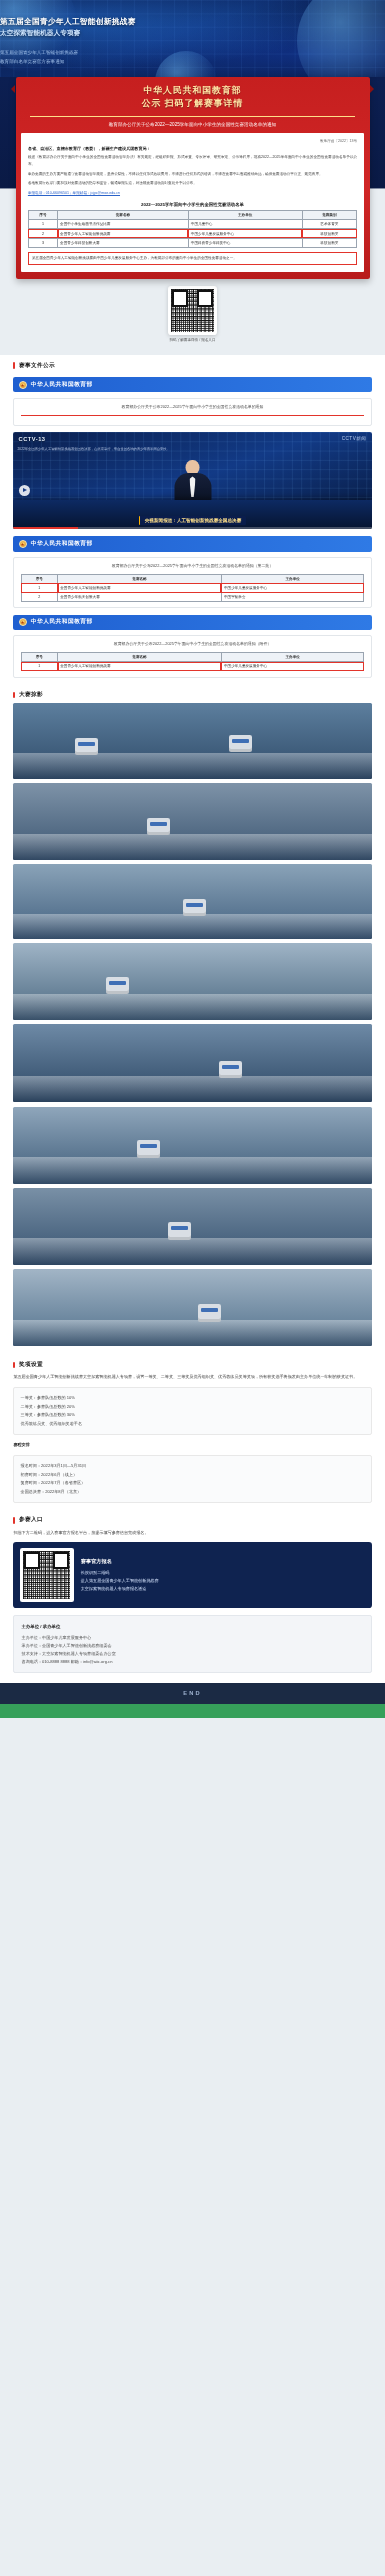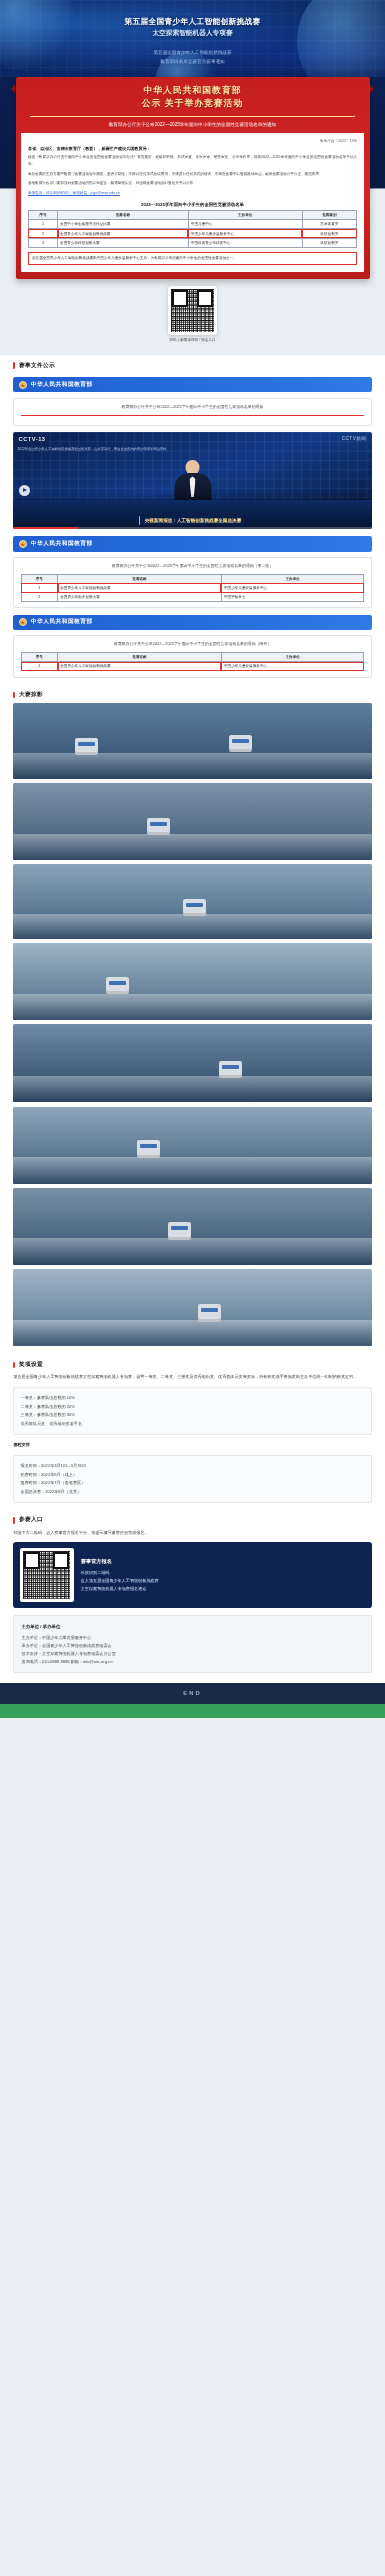--- a/index.html
+++ b/index.html
@@ -33,21 +33,21 @@
   .hero .orb {
     position:absolute; border-radius:50%;
     background: radial-gradient(circle at 35% 35%, rgba(120,200,255,.45), rgba(20,70,180,.05) 70%);
     filter: blur(0.5px);
   }
   .hero .orb.a { width:98px; height:98px; left:-20.6px; top:-26px; }
   .hero .orb.b { width:124px; height:124px; right:-36px; top:-20.6px; }
   .hero .orb.c { width:62px; height:62px; left:155px; bottom:-36px; }
   .hero-text {
     position:absolute; left:0; right:0; top:15.5px;
-    text-align:center; color:#fff;
+    color:#fff;
   }
   .hero-title {
     font-size: 7.7px; font-weight: bold; letter-spacing: 0.3px;
     text-shadow: 0 0.5px 3.1px rgba(0,0,0,.6);
     line-height: 1.6;
   }
   .hero-sub {
     font-size: 6.7px; font-weight: bold; color:#cfe6ff; margin-top: 1px;
     text-shadow: 0 0.5px 3.1px rgba(0,0,0,.6);
   }
@@ -296,21 +296,21 @@
       </div>
     </div>
   </div>
 
   <div class="doc-wrap">
     <div class="red-card">
       <div class="ribbon"></div>
       <div class="ribbon r"></div>
       <div class="gov-head">
         <div class="l1">中华人民共和国教育部</div>
-        <div class="l2">公示 关于举办竞赛活动</div>
+        <div class="l2">公示 扫码了解赛事详情</div>
       </div>
       <div class="gov-seal-line"></div>
       <div class="gov-subtitle">教育部办公厅关于公布2022—2025学年面向中小学生的全国性竞赛活动名单的通知</div>
 
       <div class="paper">
         <div class="docno">教基厅函〔2022〕13号</div>
         <div class="para-title">各省、自治区、直辖市教育厅（教委），新疆生产建设兵团教育局：</div>
         <p>根据《教育部办公厅关于面向中小学生的全国性竞赛活动管理办法》有关规定，经组织申报、形式审查、专家评审、研究审定、公示等程序，现将2022—2025学年面向中小学生的全国性竞赛活动名单予以公布。</p>
         <p>举办竞赛的主办方要严格遵守竞赛活动管理规定，坚持公益性，不得以任何形式收取费用，不得进行任何形式的培训，不得在竞赛中出售或推销商品，确保竞赛活动公平公正、规范有序。</p>
         <p>各地教育行政部门要加强对竞赛活动的指导和监管，畅通举报渠道，对违规竞赛活动及时查处并予以公布。</p>

